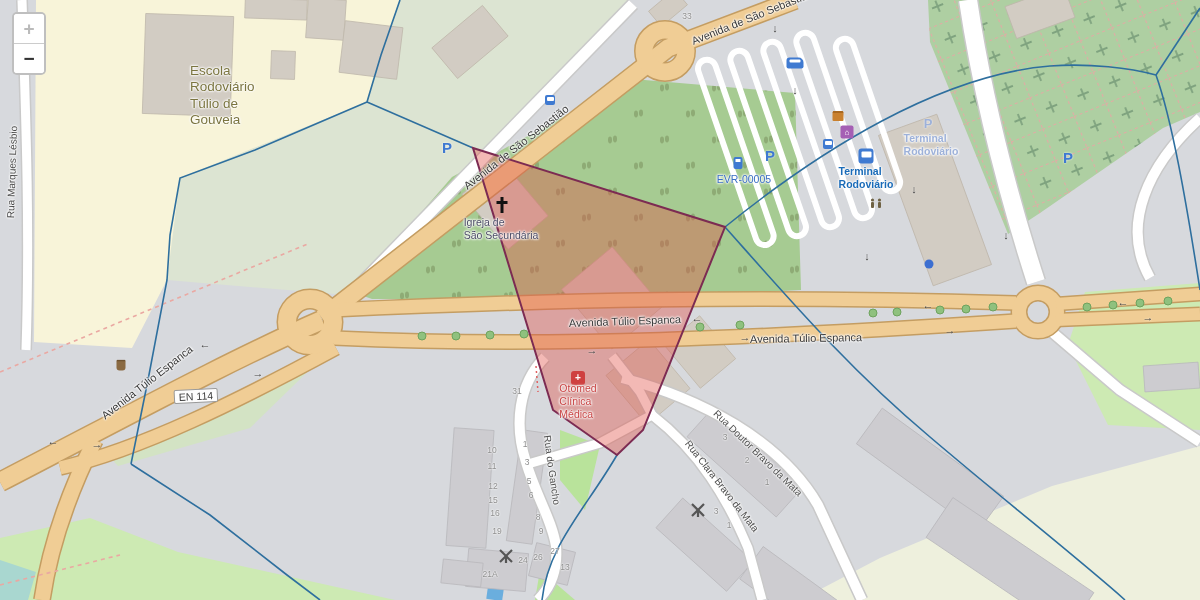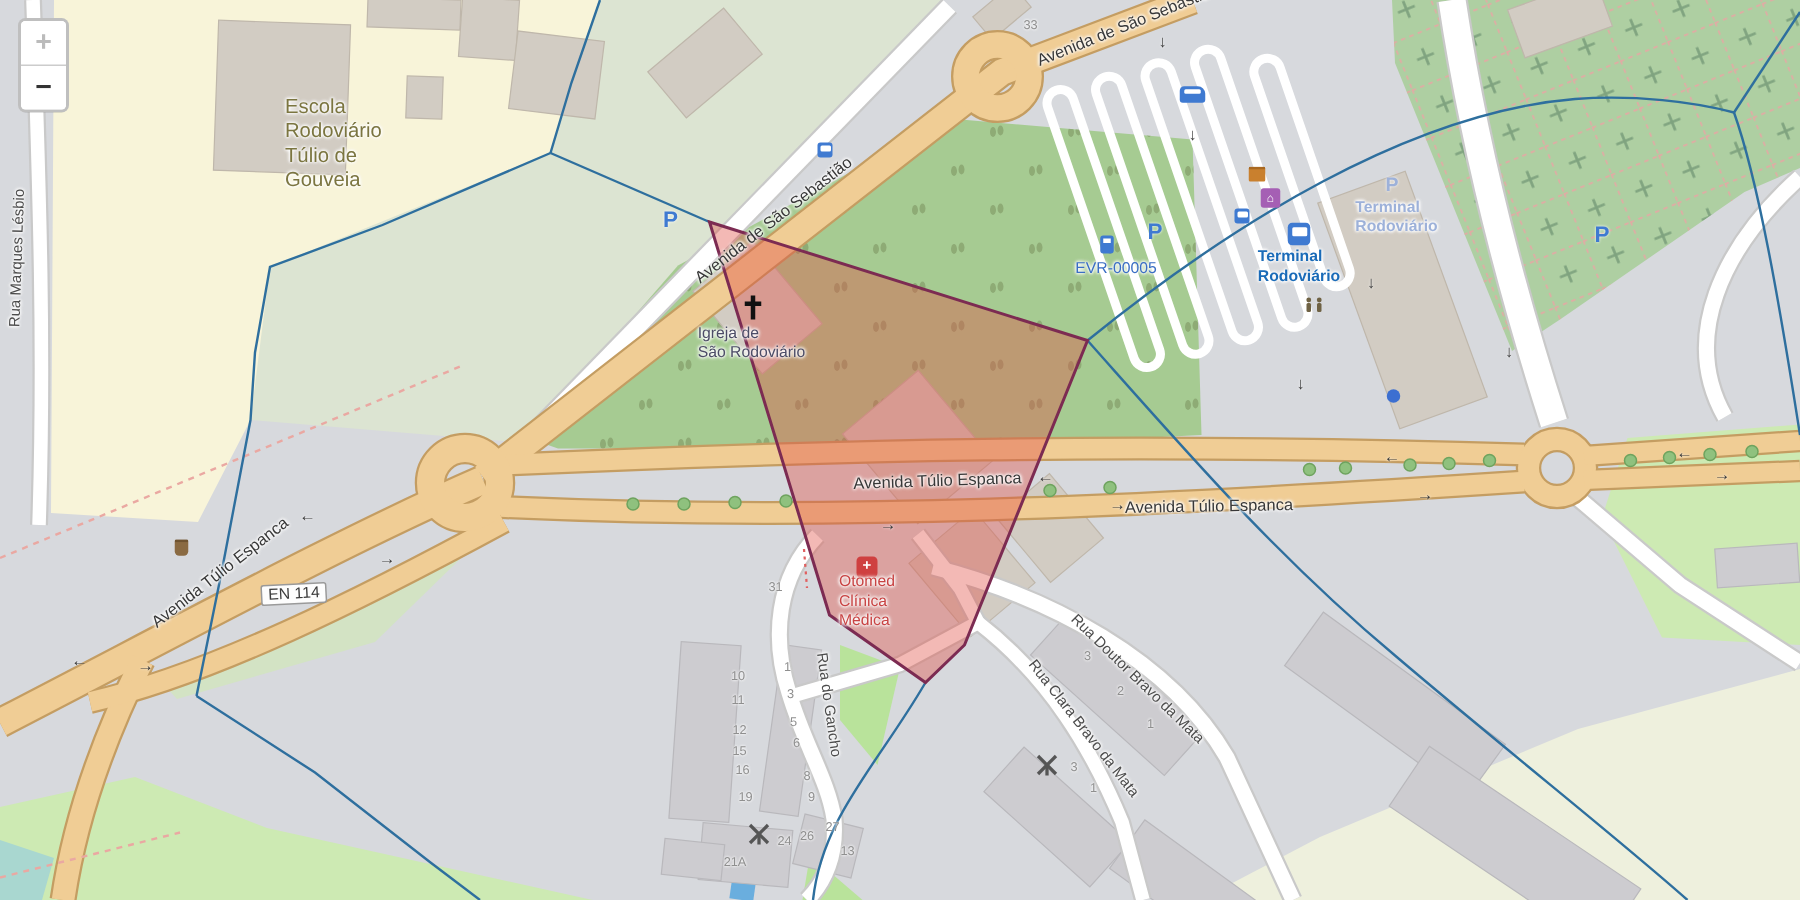--- a/index.html
+++ b/index.html
@@ -238,21 +238,21 @@
   <div>Túlio de</div>
       <div>Gouveia</div>
 </div>
 
 <div class="cross" style="left:502px;top:205px">
       <i class="v"></i>
       <i class="h"></i>
     </div>
 <div class="lbl center church-lbl" style="left:501px;top:229px">
   <div>Igreja de</div>
-      <div>São Rodoviário</div>
+      <div>São Secundária</div>
 </div>
 
 <div class="sq-icon" style="left:578px;top:378px;width:14px;height:14px;background:#cf4040;border-radius:3px;color:#fff;font-size:10px;line-height:14px;text-align:center;font-weight:bold">+</div>
 <div class="lbl center clinic-lbl" style="left:578px;top:401px">
   <div>Otomed</div>
       <div>Clínica</div>
       <div>Médica</div>
 </div>
 
 <div class="sq-icon fuelicon" style="left:738px;top:163px"></div>

